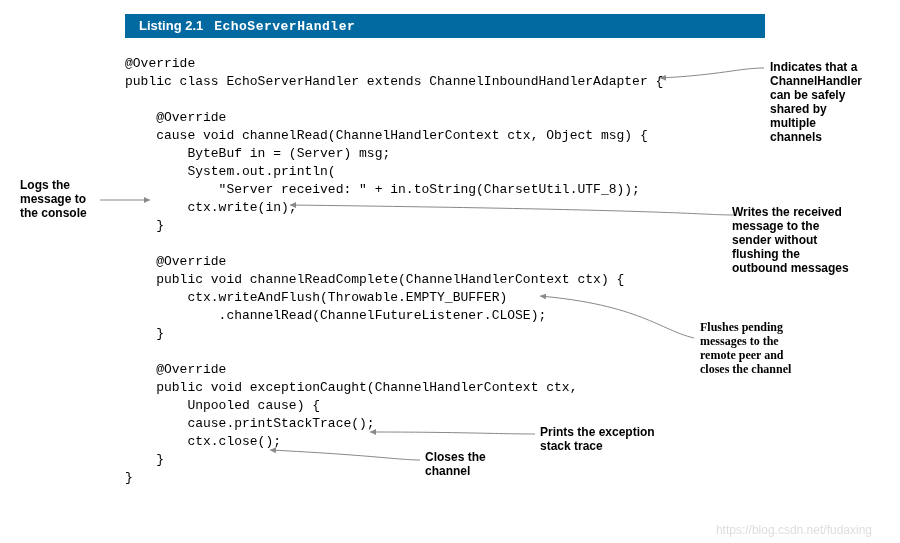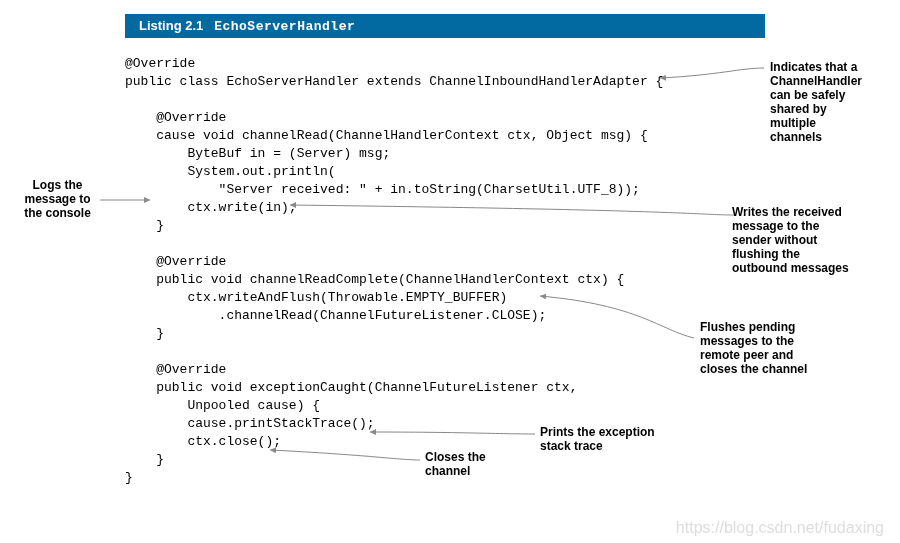--- a/index.html
+++ b/index.html
@@ -39,33 +39,33 @@
     color: #000;
   }
   .annot {
     position: absolute;
     font-family: Arial, Helvetica, sans-serif;
     font-weight: bold;
     font-size: 12px;
     line-height: 14px;
     color: #000;
   }
-  .annot.left { text-align: center; }
+  .annot.left { text-align: left; }
   svg.arrows {
     position: absolute;
     top: 0; left: 0;
     width: 900px; height: 543px;
     pointer-events: none;
   }
   .watermark {
     position: absolute;
-    right: 16px;
+    right: 28px;
     bottom: 6px;
     font-family: Arial, sans-serif;
-    font-size: 16px;
+    font-size: 12px;
     color: #ddd;
   }
 </style>
 </head>
 <body>
 
 <div class="listing-header">
   <span class="num">Listing 2.1</span>
   &nbsp;&nbsp;<span class="title">EchoServerHandler</span>
 </div>
@@ -81,31 +81,31 @@
 <span>        ctx.write(in);</span>
 <span>    }</span>
 <span></span>
 <span>    @Override</span>
 <span>    public void channelReadComplete(ChannelHandlerContext ctx) {</span>
 <span>        ctx.writeAndFlush(Throwable.EMPTY_BUFFER)</span>
 <span>            .channelRead(ChannelFutureListener.CLOSE);</span>
 <span>    }</span>
 <span></span>
 <span>    @Override</span>
-<span>    public void exceptionCaught(ChannelFutureListener ctx,</span>
+<span>    public void exceptionCaught(ChannelHandlerContext ctx,</span>
 <span>        Unpooled cause) {</span>
 <span>        cause.printStackTrace();</span>
 <span>        ctx.close();</span>
 <span>    }</span>
 <span>}</span></div>
 
 <div class="annot" style="top:60px; left:770px; width:110px;">Indicates that a<br>ChannelHandler<br>can be safely<br>shared by<br>multiple<br>channels</div>
 <div class="annot left" style="top:178px; left:20px; width:75px;">Logs the<br>message to<br>the console</div>
 <div class="annot" style="top:205px; left:732px; width:140px;">Writes the received<br>message to the<br>sender without<br>flushing the<br>outbound messages</div>
-<div class="annot" style="top:320px; left:700px; width:140px;">Flushes pending<br>messages to the<br>remote peer and<br>closes the channel</div>
+<div class="annot" style="top:320px; left:700px; width:140px;font-family:Liberation Serif, serif;">Flushes pending<br>messages to the<br>remote peer and<br>closes the channel</div>
 <div class="annot" style="top:450px; left:425px; width:80px;">Closes the<br>channel</div>
 <div class="annot" style="top:425px; left:540px; width:140px;">Prints the exception<br>stack trace</div>
 
 <div class="watermark">https://blog.csdn.net/fudaxing</div>
 
 <svg class="arrows">
   <defs>
     <marker id="ah" markerWidth="8" markerHeight="8" refX="6" refY="3" orient="auto">
       <path d="M0,0 L6,3 L0,6 Z" fill="#888"></path>
     </marker>

